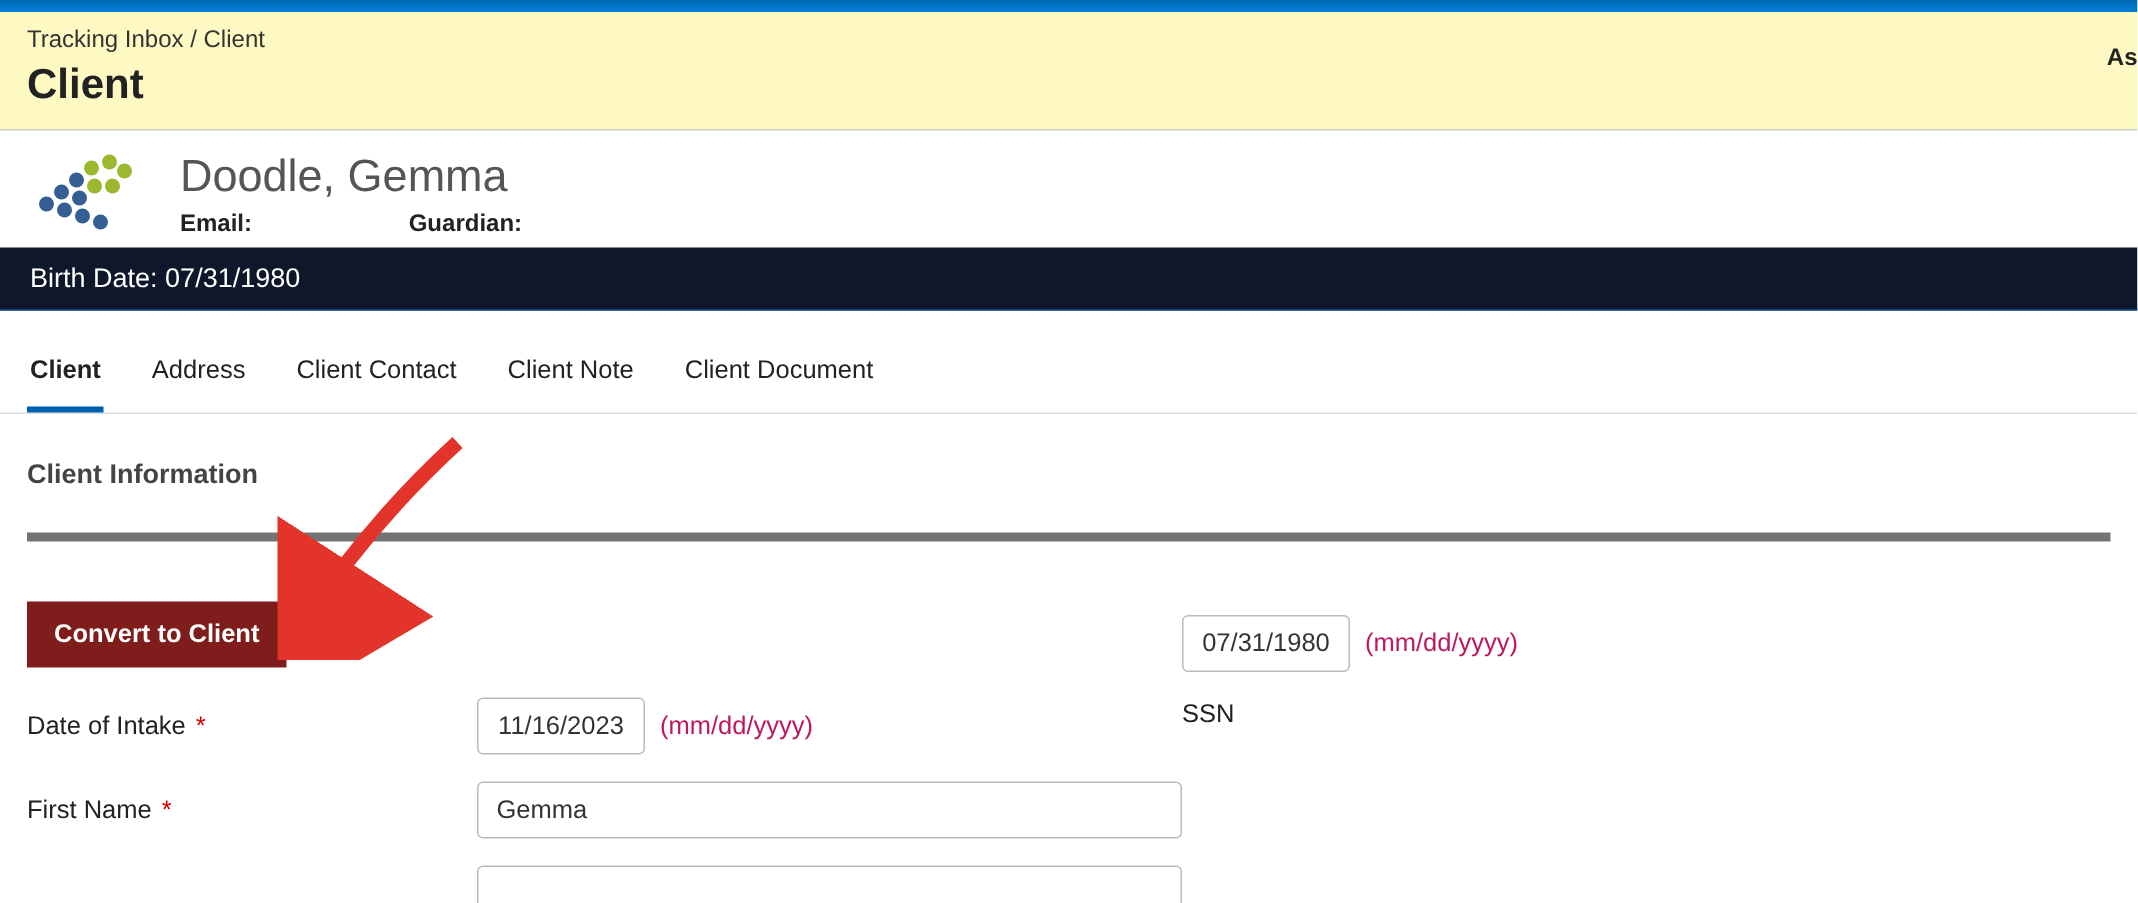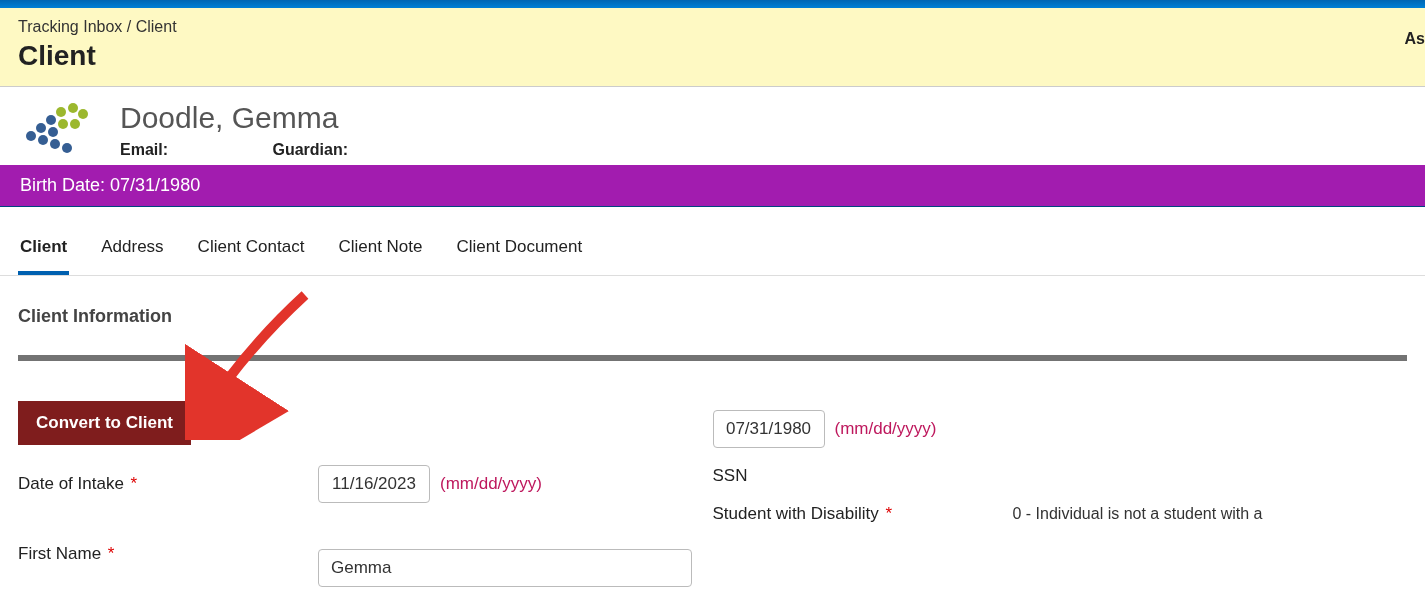--- a/index.html
+++ b/index.html
@@ -59,21 +59,21 @@
       font-weight: 400;
     }
     .meta-row {
       margin-top: 6px;
       font-size: 16px;
       font-weight: 700;
       color: #222;
     }
     .meta-row span { margin-right: 100px; display: inline-block; }
     .info-strip {
-      background: #a21caf;
+      background: #0f172a;
       color: #fff;
       padding: 10px 20px;
       font-size: 18px;
       border-bottom: 1px solid #004580;
     }
     .tabs {
       display: flex;
       padding: 0 18px;
       border-bottom: 1px solid #ddd;
       margin-top: 20px;
@@ -128,21 +128,21 @@
     }
     .req { color: #D00; margin-left: 2px; }
     input[type=text] {
       border: 1px solid #bbb;
       border-radius: 4px;
       padding: 8px 12px;
       font-size: 17px;
       color: #333;
     }
     .input-date { width: 112px; text-align: center; }
-    .input-text { width: 374px; margin-top: 28px; }
+    .input-text { width: 470px; }
     .hint { color: #be185d; font-size: 17px; margin-left: 10px; }
     .col2-first { margin-top: -55px; }
     
     .arrow-annot {
       position: absolute;
       left: 185px;
       top: 290px;
       pointer-events: none;
     }
   </style>
@@ -227,26 +227,20 @@
     </div>
 
     <div class="col">
       <div class="field col2-first">
         <input type="text" class="input-date" value="07/31/1980" style="">
         <span class="hint">(mm/dd/yyyy)</span>
       </div>
       <div class="field">
         <div class="field-label">SSN</div>
       </div>
-      <div class="field">
-        <div class="field-label">
-          <span>Student with Disability</span><span class="req"> *</span>
-        </div>
-        <span>0 - Individual is not a student with a </span>
-      </div>
     </div>
   </div>
 </div>
 
 <div class="arrow-annot">
   <svg width="140" height="150" viewBox="0 0 140 150">
     <defs>
       <marker id="ah" markerWidth="14" markerHeight="14" refX="5" refY="7" orient="auto">
         <polygon points="0,0 14,7 0,14" fill="#E2342B"></polygon>
       </marker>

